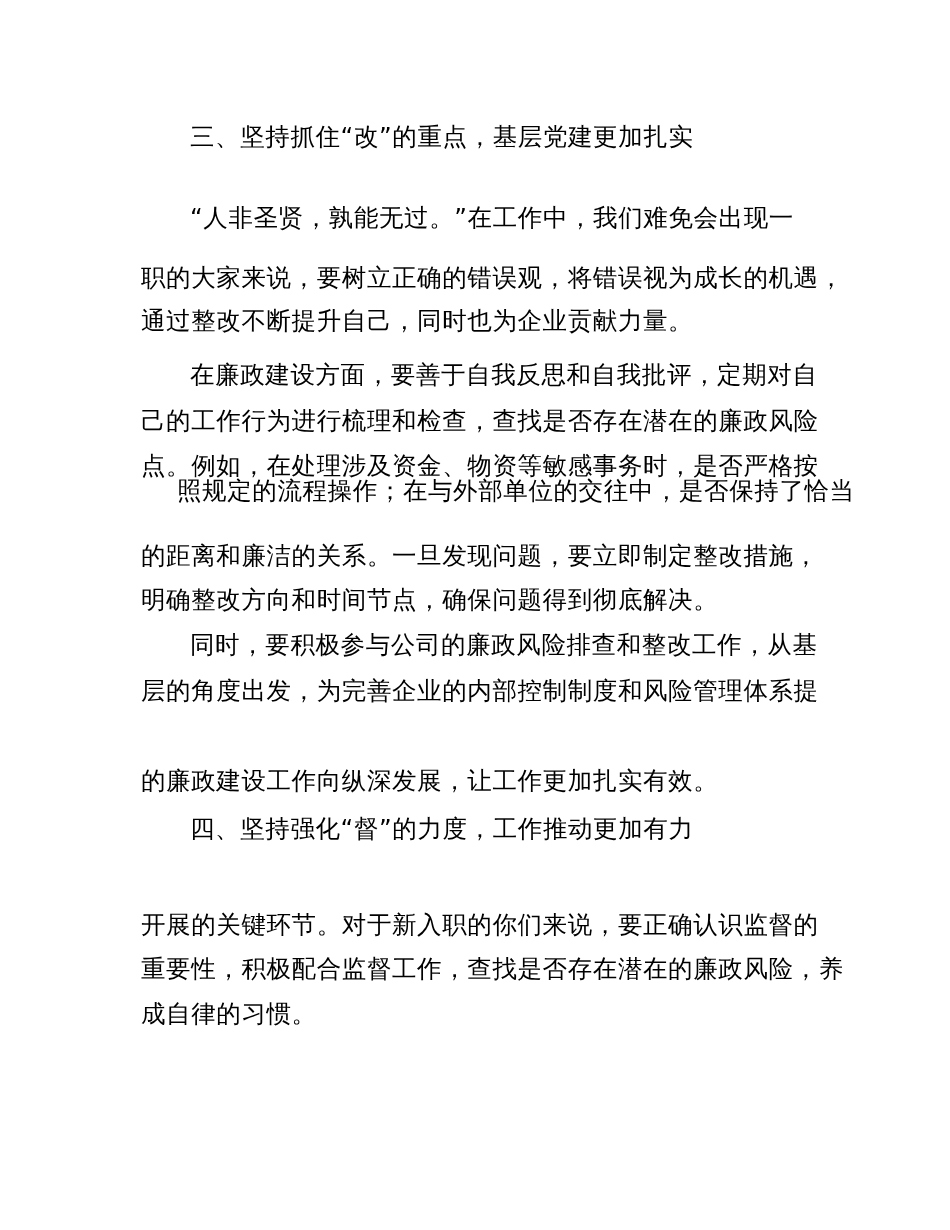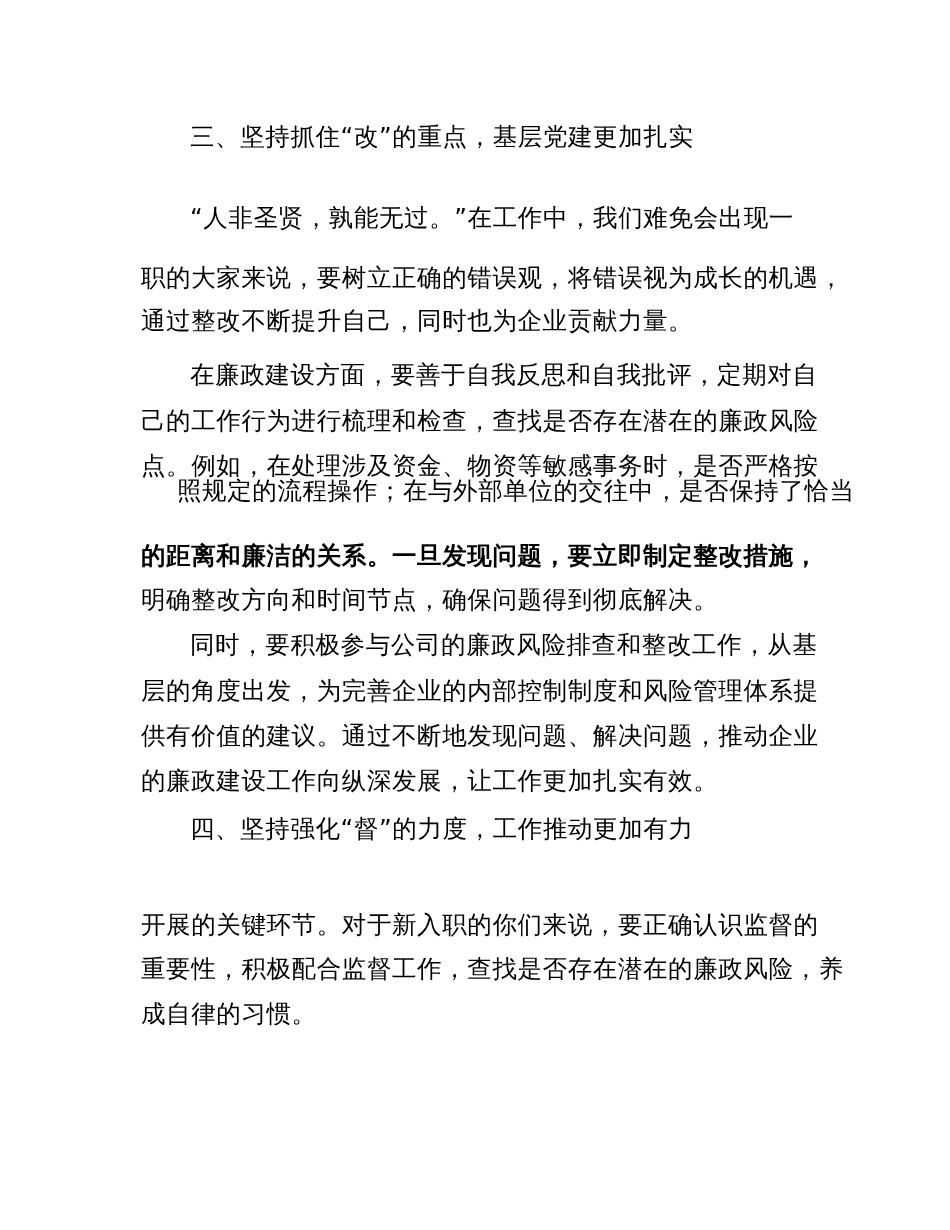--- a/index.html
+++ b/index.html
@@ -44,26 +44,25 @@
   <div class="line indent" style="top:114px;">三、坚持抓住“改”的重点，基层党建更加扎实</div>
 
   <div class="line indent" style="top:163px;margin-top:32px;">“人非圣贤，孰能无过。”在工作中，我们难免会出现一</div>
   <div class="line" style="top:255px;">职的大家来说，要树立正确的错误观，将错误视为成长的机遇，</div>
   <div class="line" style="top:298px;">通过整改不断提升自己，同时也为企业贡献力量。</div>
 
   <div class="line indent" style="top:352px;">在廉政建设方面，要善于自我反思和自我批评，定期对自</div>
   <div class="line" style="top:398px;">己的工作行为进行梳理和检查，查找是否存在潜在的廉政风险</div>
   <div class="line" style="top:443px;">点。例如，在处理涉及资金、物资等敏感事务时，是否严格按</div>
   <div class="line" style="top:468px;margin-left:36px;">照规定的流程操作；在与外部单位的交往中，是否保持了恰当</div>
-  <div class="line" style="top:533px;font-weight:bold;">的距离和廉洁的关系。一旦发现问题，要立即制定整改措施，</div>
+  <div class="line" style="top:533px;">的距离和廉洁的关系。一旦发现问题，要立即制定整改措施，</div>
   <div class="line" style="top:577px;">明确整改方向和时间节点，确保问题得到彻底解决。</div>
 
   <div class="line indent" style="top:622px;">同时，要积极参与公司的廉政风险排查和整改工作，从基</div>
   <div class="line" style="top:668px;">层的角度出发，为完善企业的内部控制制度和风险管理体系提</div>
-  <div class="line" style="top:713px;">供有价值的建议。通过不断地发现问题、解决问题，推动企业</div>
   <div class="line" style="top:758px;">的廉政建设工作向纵深发展，让工作更加扎实有效。</div>
 
   <div class="line indent" style="top:806px;text-align:right;">四、坚持强化“督”的力度，工作推动更加有力</div>
 
   <div class="line" style="top:902px;">开展的关键环节。对于新入职的你们来说，要正确认识监督的</div>
   <div class="line" style="top:946px;">重要性，积极配合监督工作，查找是否存在潜在的廉政风险，养</div>
   <div class="line" style="top:991px;">成自律的习惯。</div>
 
 </div>
 

